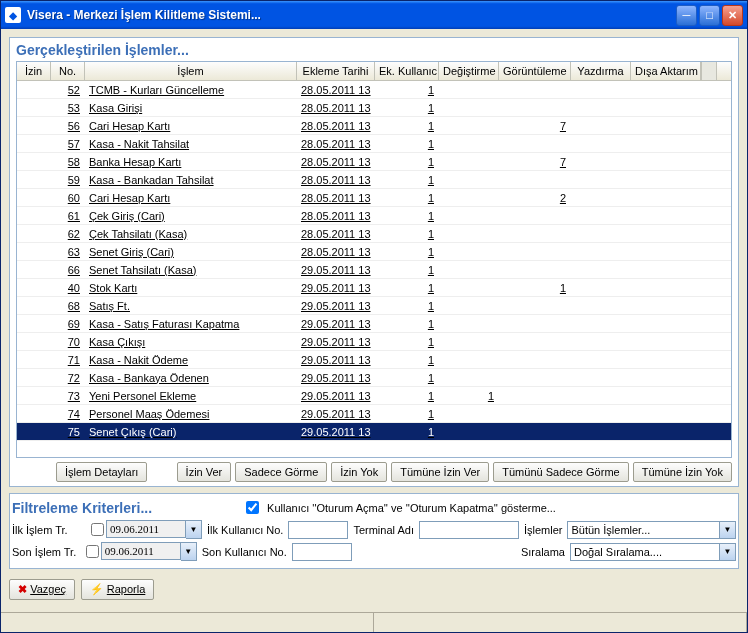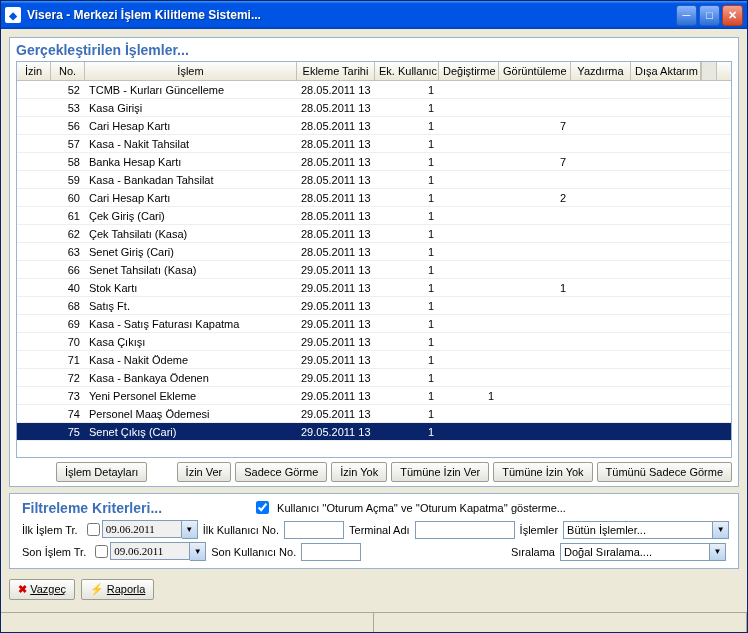--- a/index.html
+++ b/index.html
@@ -11,37 +11,37 @@
 .titlebar-btns { display: flex; gap: 2px; }
 .tbtn { width: 21px; height: 21px; background: linear-gradient(to bottom, #8fb6ff, #2a6fd6); border: 1px solid #1e5dc4; border-radius: 3px; display: flex; align-items: center; justify-content: center; color: #fff; font-weight: bold; cursor: pointer; }
 .tbtn.close { background: linear-gradient(to bottom, #f5a090, #d4492a); border-color: #b8371e; }
 .content { flex: 1; padding: 8px; display: flex; flex-direction: column; gap: 6px; overflow: hidden; }
 .panel { border: 1px solid #99b4d1; background: #fff; padding: 4px 6px; }
 .panel-title { color: #3c6fb7; font-weight: bold; margin-bottom: 3px; font-size: 14px; }
 .grid-area { flex: 1; display: flex; flex-direction: column; min-height: 0; }
 .grid { flex: 1; border: 1px solid #99b4d1; background: #fff; overflow: hidden; display: flex; flex-direction: column; }
 .grid-header { display: flex; background: linear-gradient(to bottom, #fdfdfd, #ece9d8); border-bottom: 1px solid #c2c2b8; }
 .grid-header > div { border-right: 1px solid #c2c2b8; padding: 3px 4px; font-size: 11px; white-space: nowrap; overflow: hidden; text-align: center; }
-.grid-body { flex: 1; overflow-y: auto; overflow-x: hidden; }
+.grid-body { flex: 1; overflow-y: auto; overflow-x: hidden; text-decoration: underline; }
 .grid-row { display: flex; border-bottom: 1px solid #eee; height: 18px; align-items: center; cursor: default; }
 .grid-row.selected { background: #0a246a; color: #fff; }
 .grid-row > div { border-right: 1px solid transparent; padding: 1px 4px; font-size: 11px; white-space: nowrap; overflow: hidden; }
 .col-izin { width: 34px; }
 .col-no { width: 34px; text-align: right; }
 .col-islem { width: 212px; }
 .col-tarih { width: 78px; text-align: right; }
 .col-ek { width: 64px; text-align: right; }
 .col-deg { width: 60px; text-align: right; }
 .col-gor { width: 72px; text-align: right; }
 .col-yaz { width: 60px; text-align: right; }
 .col-disa { width: 70px; text-align: right; }
 .btn-row { display: flex; gap: 4px; margin-top: 4px; align-items: center; margin-left: 40px; }
 .btn { background: linear-gradient(to bottom, #fdfdfd, #e4e4dd); border: 1px solid #9c9c8f; border-radius: 2px; padding: 3px 8px; font-size: 11px; cursor: pointer; white-space: nowrap; }
 .flex-spacer { flex: 1; }
-.filter-panel { border: 1px solid #99b4d1; background: #fff; padding: 4px 12px; }
+.filter-panel { border: 1px solid #99b4d1; background: #fff; padding: 4px 2px; }
 .filter-row { display: flex; align-items: center; gap: 5px; margin-bottom: 3px; }
 .filter-row label { white-space: nowrap; }
 .checkbox { width: 13px; height: 13px; }
 .date-input, .text-input, .combo { border: 1px solid #7f9db9; background: #fff; padding: 1px 3px; font-size: 11px; height: 18px; }
 .date-input { width: 80px; background: #f0f0f0; font-family: Liberation Serif, serif; }
 .combo-wrap { display: inline-flex; align-items: stretch; }
 .date-btn, .combo-btn { width: 16px; background: linear-gradient(to bottom,#e8f0fa,#bcd3ef); border: 1px solid #7f9db9; border-left: none; display: flex; align-items: center; justify-content: center; font-size: 8px; cursor: pointer; }
 .bottom-btns { display: flex; gap: 6px; padding: 4px 0; }
 .status-bar { height: 20px; border-top: 1px solid #aca899; display: flex; background: #ece9d8; }
 .status-bar > div { border-right: 1px solid #aca899; flex: 1; }
@@ -305,22 +305,22 @@
             </div>
         </div>
       </div>
       <div class="btn-row">
         <button class="btn">İşlem Detayları</button>
         <div class="flex-spacer"></div>
         <button class="btn">İzin Ver</button>
         <button class="btn">Sadece Görme</button>
         <button class="btn">İzin Yok</button>
         <button class="btn">Tümüne İzin Ver</button>
+        <button class="btn">Tümünü Sadece Görme</button>
         <button class="btn">Tümüne İzin Yok</button>
-        <button class="btn">Tümünü Sadece Görme</button>
       </div>
     </div>
 
     <div class="filter-panel">
       <div class="filter-row">
         <span class="panel-title" style="margin:0">Filtreleme Kriterleri...</span>
         <div class="flex-spacer" style="max-width:80px"></div>
         <input type="checkbox" class="checkbox" checked="" style="">
         <label>Kullanıcı ''Oturum Açma'' ve ''Oturum Kapatma'' gösterme...</label>
       </div>

